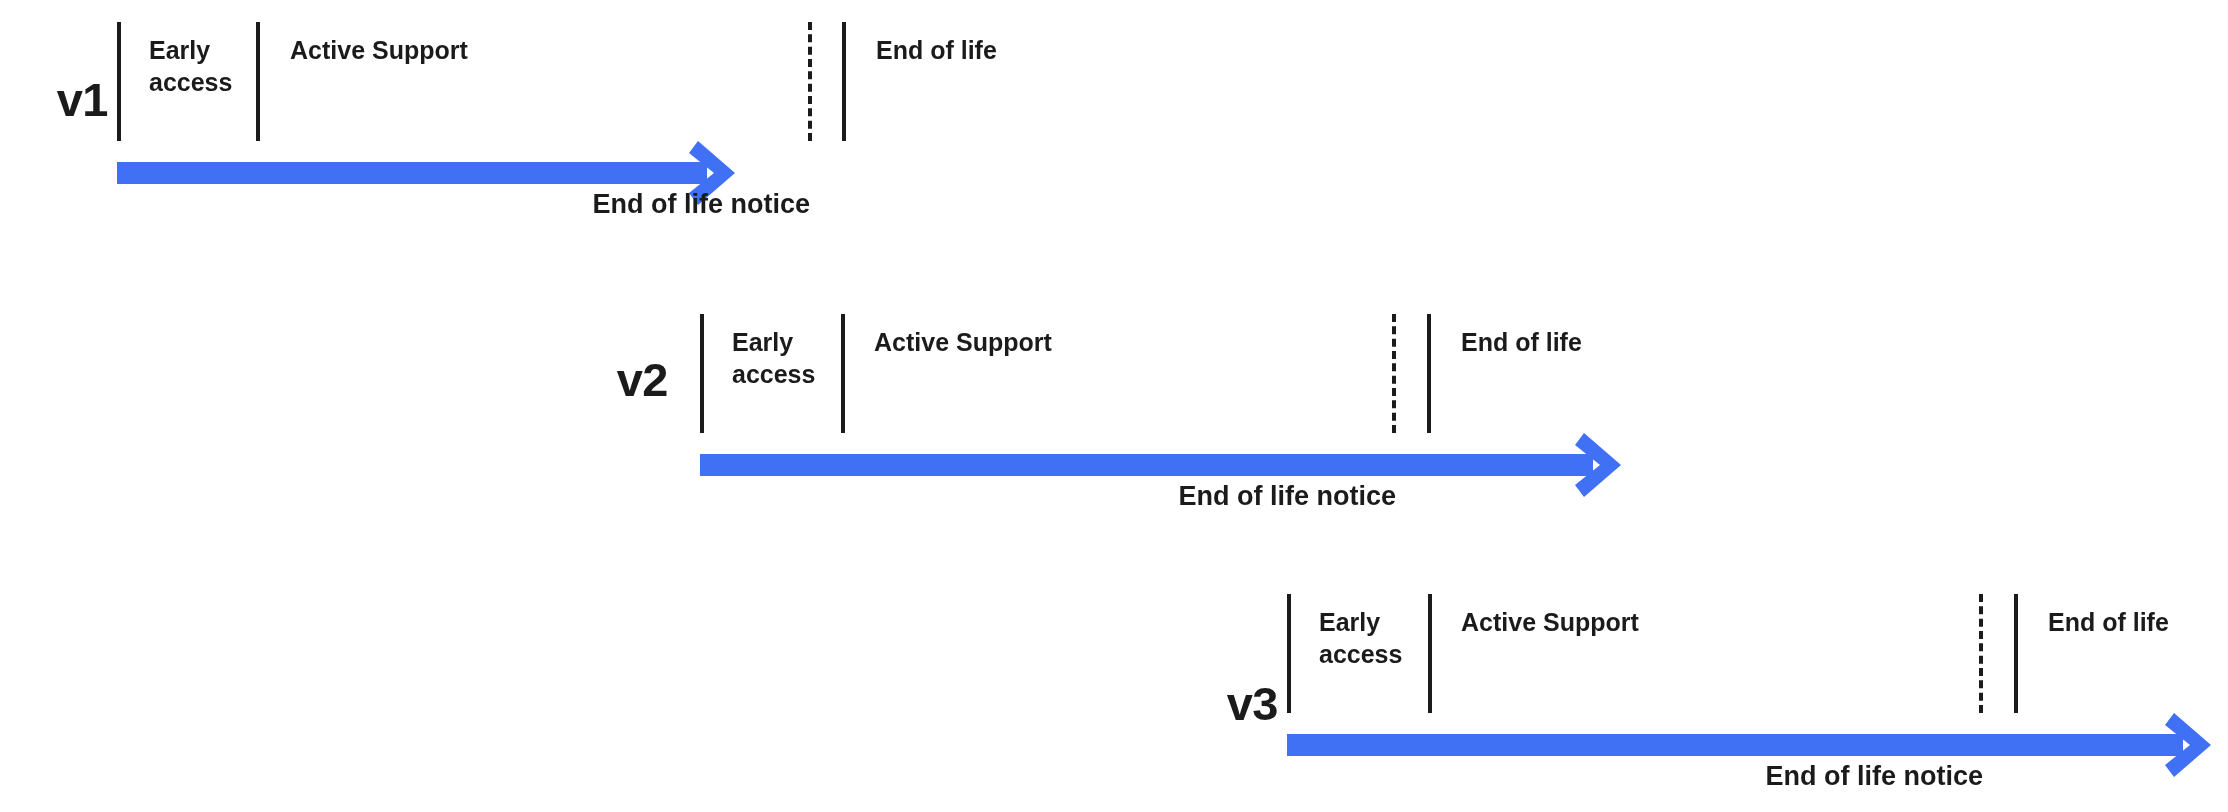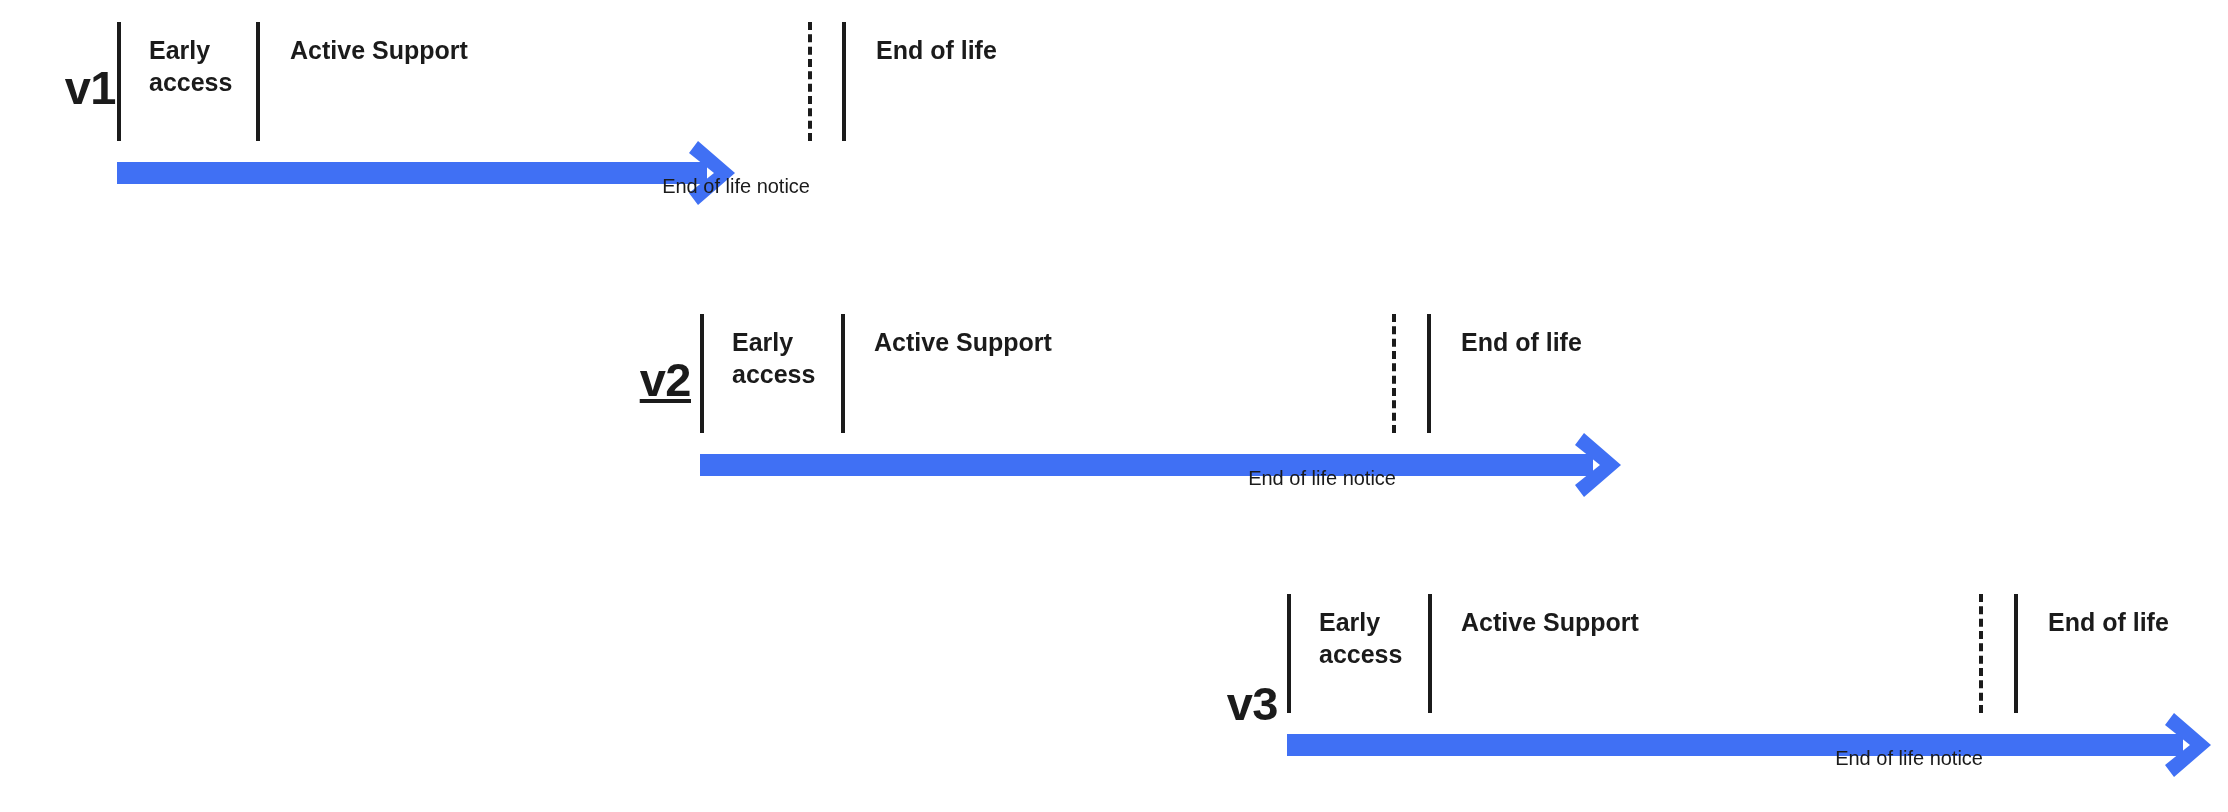--- a/index.html
+++ b/index.html
@@ -96,35 +96,35 @@
     position: absolute;
     top: 0;
     width: 46px;
     height: 64px;
   }
   .arrow-head svg { display: block; }
 
   
   .notice-label {
     position: absolute;
-    top: 152px;
-    font-size: 20px;
-    font-weight: 400;
+    top: 166px;
+    font-size: 27px;
+    font-weight: 700;
     line-height: 1.2;
     color: #1b1b1b;
     white-space: nowrap;
     text-align: right;
   }
 </style>
 </head>
 <body>
 
 <div id="canvas">
     <div class="timeline-row" style="left: 0px; top: 22px; width: 2228px;">
-      <div class="version-label" style="left: 28px;">v1</div>
+      <div class="version-label" style="left: 20px; margin-top: 12px;">v1</div>
       <div class="phase-strip" style="left: 117px; width: 725px;">
         <div class="divider" style="left: 0px;"></div>
         <div class="divider" style="left: 139px;"></div>
         <div class="divider" style="left: 725px;"></div>
         <div class="divider-dashed" style="left: 691px;"></div>
       </div>
       <div class="phase-label" style="left: 149px;">Early
 access</div>
       <div class="phase-label" style="left: 290px;">Active Support</div>
       <div class="phase-label" style="left: 876px;">End of life</div>
@@ -132,21 +132,21 @@
         <div class="arrow-shaft" style="width: 590px; background: rgb(64, 112, 244);"></div>
         <div class="arrow-head" style="left: 572px;">
           <svg width="46" height="64" viewBox="0 0 46 64">
             <polygon points="9,0 46,32 9,64 0,52 25,32 0,12" fill="#4070f4"></polygon>
           </svg>
         </div>
       </div>
       <div class="notice-label" style="left: 0px; width: 810px;">End of life notice</div>
     </div>
     <div class="timeline-row" style="left: 0px; top: 314px; width: 2228px;">
-      <div class="version-label" style="left: 603px; text-decoration: underline;">v2</div>
+      <div class="version-label" style="left: 580px;">v2</div>
       <div class="phase-strip" style="left: 700px; width: 727px;">
         <div class="divider" style="left: 0px;"></div>
         <div class="divider" style="left: 141px;"></div>
         <div class="divider" style="left: 727px;"></div>
         <div class="divider-dashed" style="left: 692px;"></div>
       </div>
       <div class="phase-label" style="left: 732px;">Early
 access</div>
       <div class="phase-label" style="left: 874px;">Active Support</div>
       <div class="phase-label" style="left: 1461px;">End of life</div>

